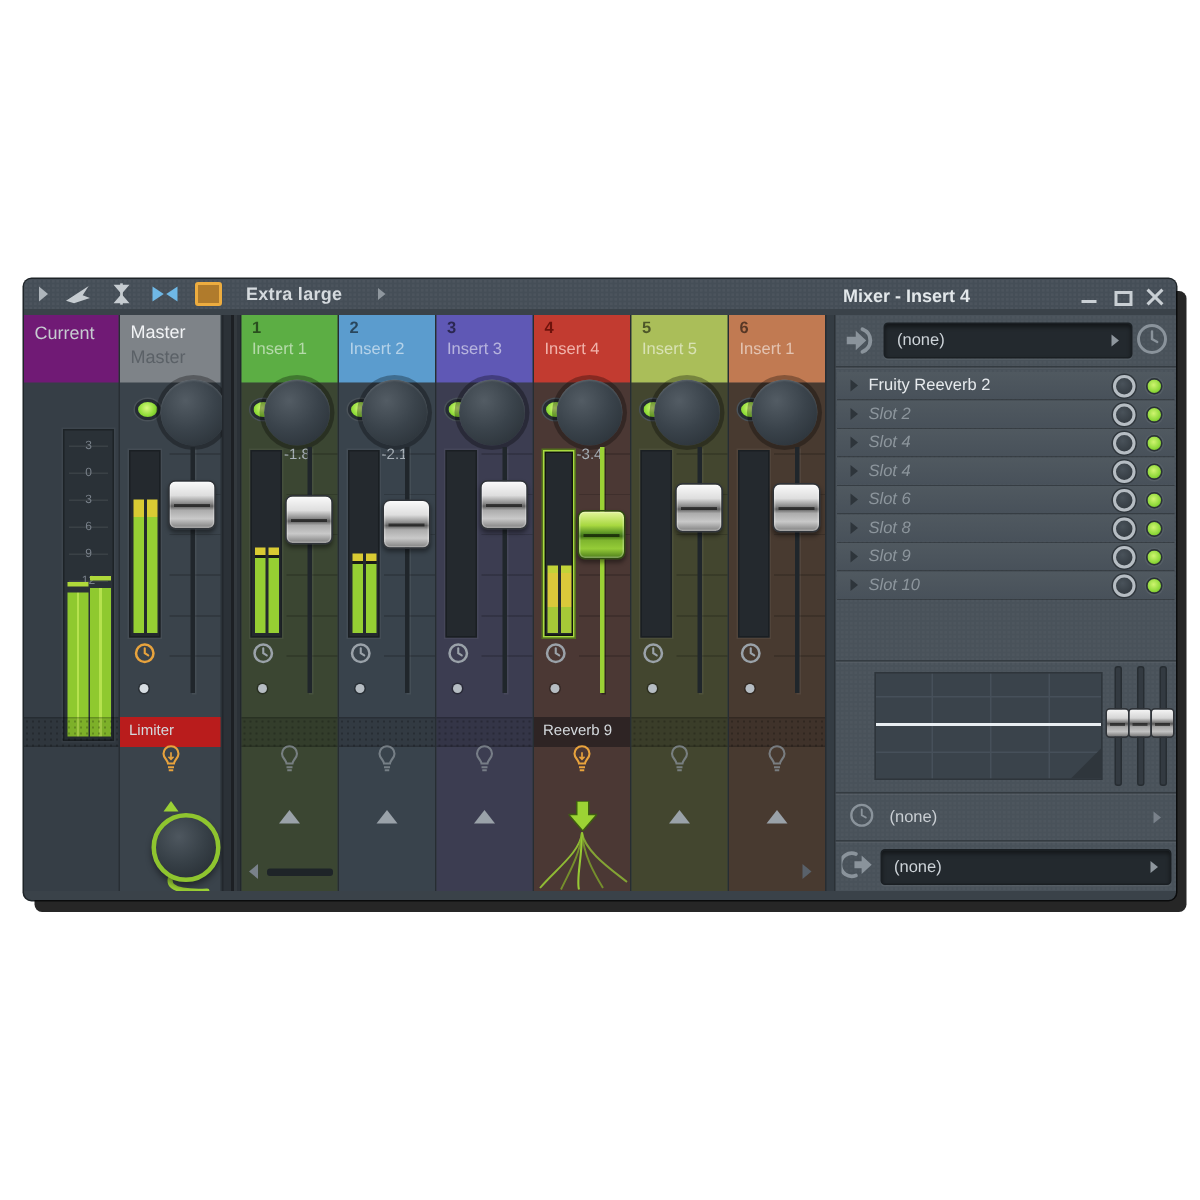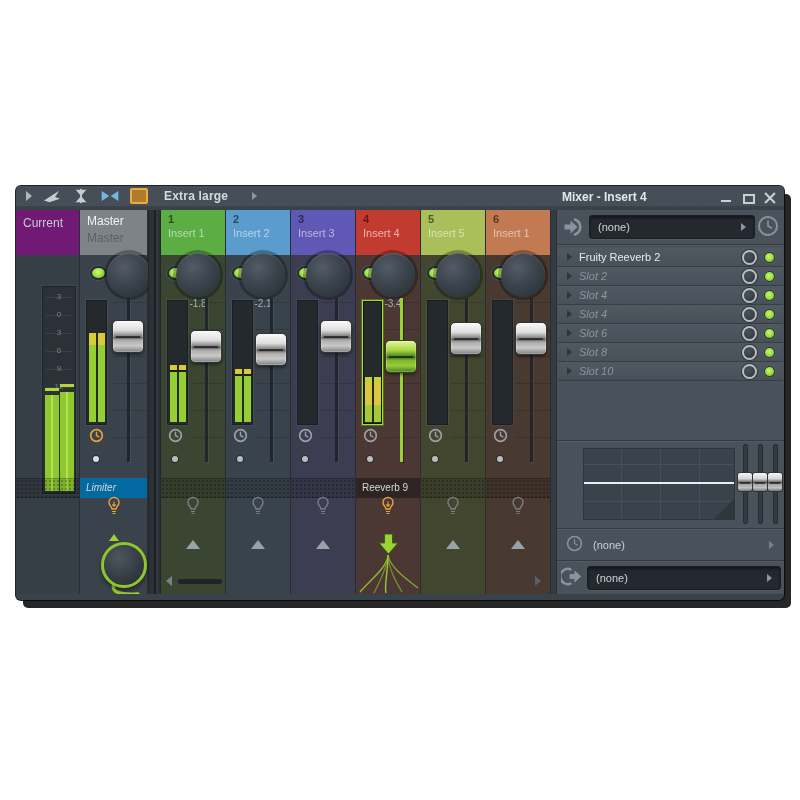--- a/index.html
+++ b/index.html
@@ -99,21 +99,21 @@
   .scalenum{position:absolute;left:0;width:100%;text-align:center;font-size:8px;color:#79818A;line-height:8px;}
   .cbar{position:absolute;bottom:2px;width:14px;background:linear-gradient(90deg,#8FC92F 0 45%,#B6E24E 45% 55%,#8FC92F 55%);}
   .cbar.l{left:2px;} .cbar.r{left:17px;}
   .cpeak{position:absolute;width:14px;height:3px;background:#AFD93A;}
 
   
   .strip.master{left:64px;width:68px;background:#3A434B;}
   .strip.master .shead{background:#7E8388;padding-top:2px;}
   .mtitle{font-size:12px;color:#F1F3F5;line-height:18px;}
   .msub{font-size:12px;color:#5B6167;line-height:16px;}
-  .strip.master .pband{background:#0369a1;font-style:italic;}
+  .strip.master .pband{background:#b91c1c;}
   .strip.master .dot{background:#D7DDE2;}
 
   
   .vsep{position:absolute;left:132px;top:0;width:13px;height:384px;background:#2B3137;
         border-left:1px solid #22272C;border-right:1px solid #22272C;box-sizing:border-box;}
   .vsep::after{content:"";position:absolute;left:5px;top:0;bottom:0;width:2px;background:rgba(0,0,0,0.35);box-shadow:2px 0 0 rgba(255,255,255,0.04);}
 
   
   .scroll-left{position:absolute;left:150px;top:366px;width:0;height:0;border-top:5px solid transparent;border-bottom:5px solid transparent;border-right:6px solid #79818A;}
   .scroll-pill{position:absolute;left:162px;top:369px;width:44px;height:5px;border-radius:2px;background:#1E2428;}
@@ -489,20 +489,26 @@
         <span class="sled"></span>
       </div>
       <div class="slotrow">
         <span class="tri"></span>
         <span class="slotname">Slot 8</span>
         <span class="sknob"></span>
         <span class="sled"></span>
       </div>
       <div class="slotrow">
         <span class="tri"></span>
+        <span class="slotname">Slot 9</span>
+        <span class="sknob"></span>
+        <span class="sled"></span>
+      </div>
+      <div class="slotrow">
+        <span class="tri"></span>
         <span class="slotname">Slot 10</span>
         <span class="sknob"></span>
         <span class="sled"></span>
       </div>
     </div>
     <div class="pdiv" style="top:230px"></div>
 
     <div class="eq">
       <span class="vgl" style="left:37px"></span>
         <span class="vgl" style="left:76px"></span>

